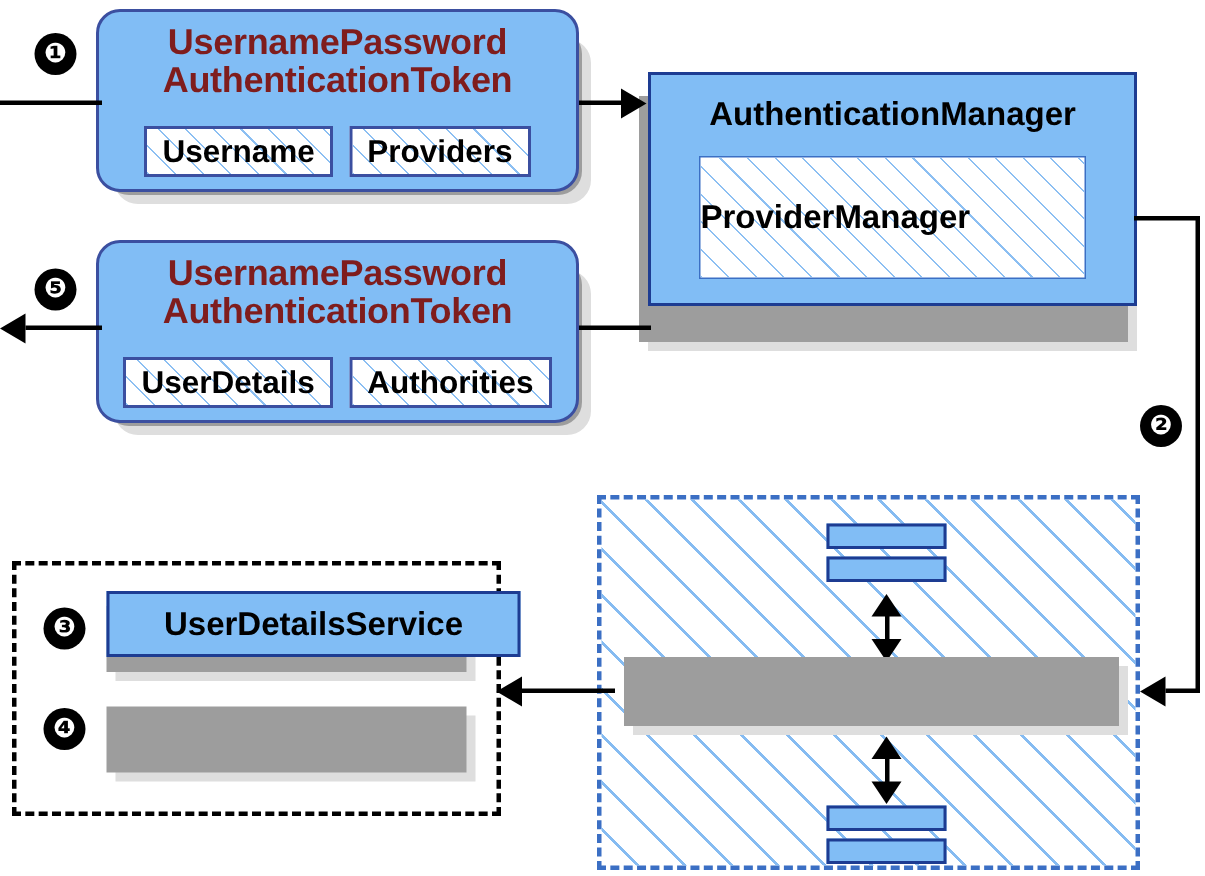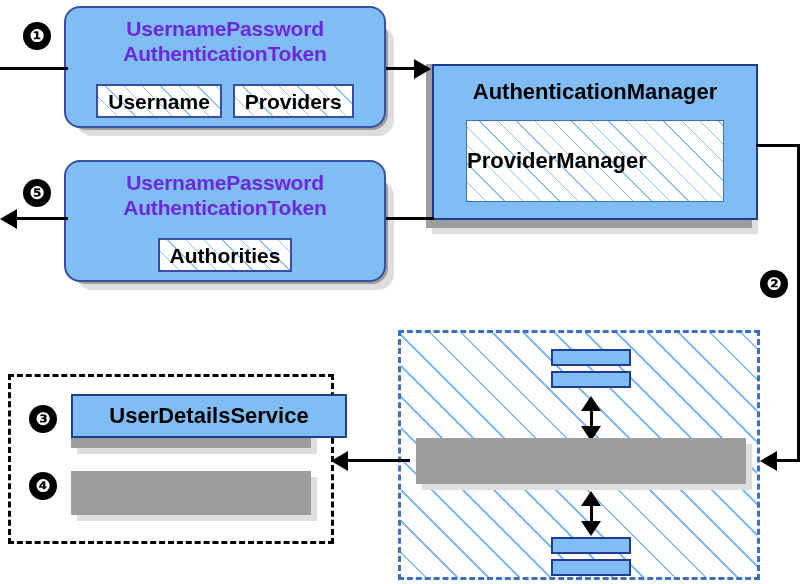--- a/index.html
+++ b/index.html
@@ -52,22 +52,22 @@
     position: absolute;
     background: #81bdf5;
     border: 2px solid #3b4fa0;
     border-radius: 16px;
     z-index: 5;
     box-sizing: border-box;
   }
   .token-title {
     text-align: center;
     font-weight: bold;
-    font-size: 21px;
-    color: #6d28d9;
+    font-size: 24px;
+    color: #7f1d1d;
     line-height: 25px;
     padding-top: 8px;
     letter-spacing: -0.2px;
   }
   .token-fields {
     position: absolute;
     left: 0; right: 0;
     bottom: 8px;
     display: flex;
     justify-content: center;
@@ -271,39 +271,42 @@
       </div>
     </div>
   </div>
 
   <div class="hline" style="left:386px; top:67px; width:32px;"></div>
   <div class="arrow-right" style="left:414px; top:59px;"></div>
 
   <div class="shadow1" style="left:432px; top:70px; width:326px; height:164px;"></div>
   <div class="shadow2" style="left:426px; top:64px; width:326px; height:164px;"></div>
 
-  <div class="mgr" style="left:432px; top:64px; width:326px; height:156px;">
+  <div class="mgr" style="left:432px; top:48px; width:326px; height:156px;">
     <div class="mgr-title">AuthenticationManager</div>
     <div class="provider-mgr hatch-white">
       <div class="lbl">ProviderManager</div>
     </div>
   </div>
 
   <div class="marker" style="left:24px; top:180px;">❺</div>
 
   <div class="shadow1" style="left:76px; top:180px; width:318px; height:110px; border-radius:16px;"></div>
   <div class="shadow2" style="left:70px; top:174px; width:318px; height:110px; border-radius:16px;"></div>
 
   <div class="token" style="left:64px; top:160px; width:322px; height:122px;">
     <div class="token-title">
       <div>UsernamePassword</div>
       <div>AuthenticationToken</div>
     </div>
     <div class="token-fields">
       <div class="field hatch-white">
+        <span>UserDetails</span>
+      </div>
+      <div class="field hatch-white">
         <span>Authorities</span>
       </div>
     </div>
   </div>
 
   <div class="hline" style="left:386px; top:217px; width:48px;"></div>
   <div class="hline" style="left:17px; top:217px; width:51px;"></div>
   <div class="arrow-left" style="left:0px; top:209px;"></div>
 
   <div class="hline" style="left:756px; top:144px; width:44px;"></div>

